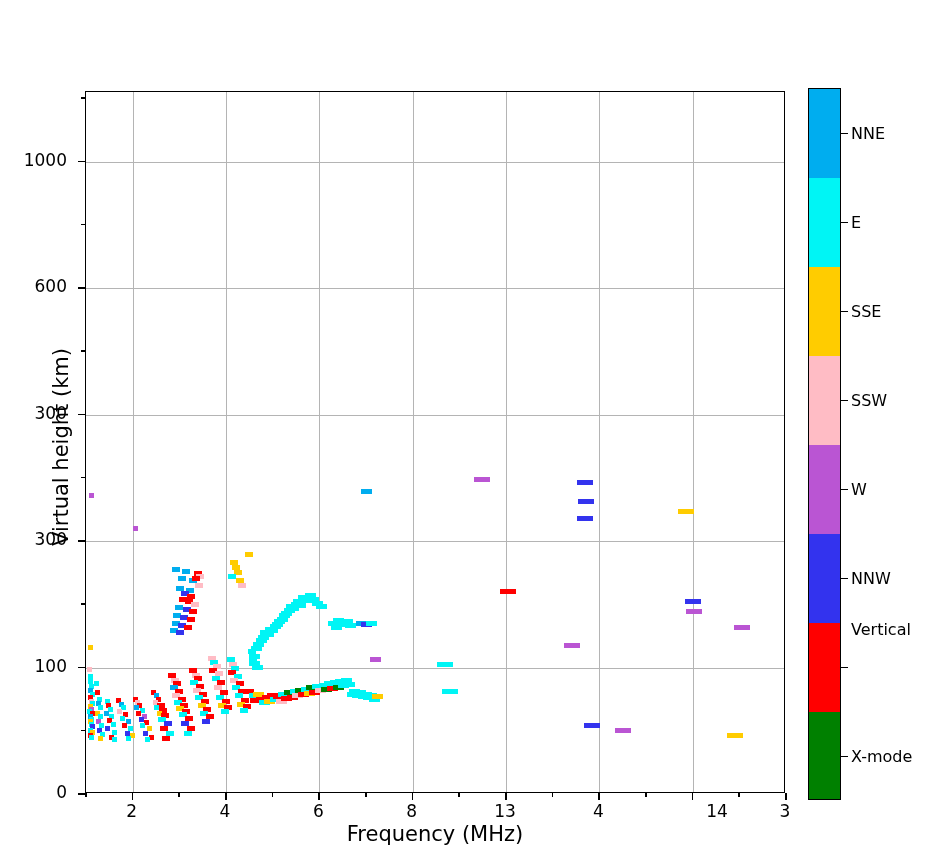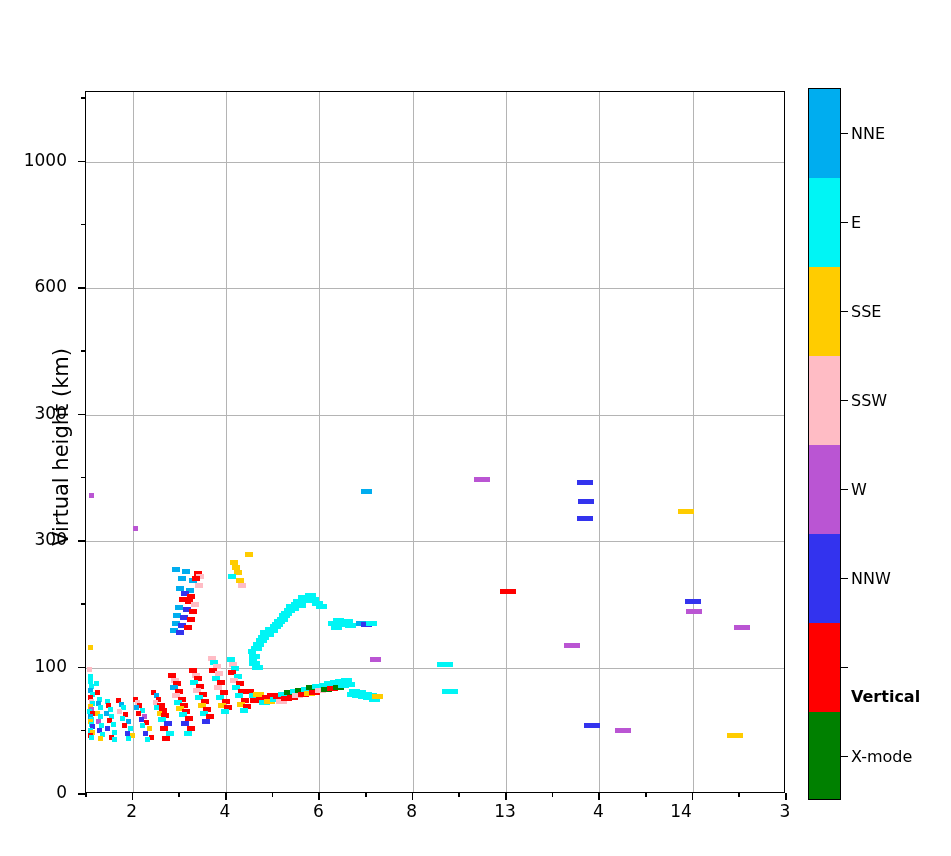--- a/index.html
+++ b/index.html
@@ -497,32 +497,33 @@
       <div class="xtick-label" style="left: 195px; width: 60px;">4</div>
       <div class="xtick-mark" style="left: 318.333px;"></div>
       <div class="xtick-label" style="left: 288.333px; width: 60px;">6</div>
       <div class="xtick-mark" style="left: 411.667px;"></div>
       <div class="xtick-label" style="left: 381.667px; width: 60px;">8</div>
       <div class="xtick-mark" style="left: 505px;"></div>
       <div class="xtick-label" style="left: 475px; width: 60px;">13</div>
       <div class="xtick-mark" style="left: 598.333px;"></div>
       <div class="xtick-label" style="left: 568.333px; width: 60px;">4</div>
       <div class="xtick-mark" style="left: 691.667px;"></div>
-      <div class="xtick-label" style="left: 651px; width: 60px;">14</div>
+      <div class="xtick-label" style="left: 687px; width: 60px;">14</div>
       <div class="xtick-mark" style="left: 785px;"></div>
       <div class="xtick-label" style="left: 755px; width: 60px;">3</div>
       <div class="xtick-mark minor" style="left: 85px;"></div>
       <div class="xtick-mark minor" style="left: 178.333px;"></div>
       <div class="xtick-mark minor" style="left: 271.667px;"></div>
       <div class="xtick-mark minor" style="left: 365px;"></div>
       <div class="xtick-mark minor" style="left: 458.333px;"></div>
       <div class="xtick-mark minor" style="left: 551.667px;"></div>
       <div class="xtick-mark minor" style="left: 645px;"></div>
       <div class="xtick-mark minor" style="left: 738.333px;"></div>
     </div>
+  <div class="xaxis-title">Frequency (MHz)</div>
 
   <div class="cbar">
     <div id="cbar-segments">
         <div class="cbar-seg" style="top: 0px; height: 89px; background: rgb(0, 173, 239);"></div>
         <div class="cbar-seg" style="top: 89px; height: 89px; background: rgb(0, 245, 245);"></div>
         <div class="cbar-seg" style="top: 178px; height: 89px; background: rgb(255, 204, 0);"></div>
         <div class="cbar-seg" style="top: 267px; height: 89px; background: rgb(255, 188, 197);"></div>
         <div class="cbar-seg" style="top: 356px; height: 89px; background: rgb(186, 85, 211);"></div>
         <div class="cbar-seg" style="top: 445px; height: 89px; background: rgb(51, 51, 238);"></div>
         <div class="cbar-seg" style="top: 534px; height: 89px; background: rgb(255, 0, 0);"></div>
@@ -536,18 +537,18 @@
       <div class="cbar-label" style="top: 221.5px;">E</div>
       <div class="cbar-tick" style="top: 310.5px;"></div>
       <div class="cbar-label" style="top: 310.5px;">SSE</div>
       <div class="cbar-tick" style="top: 399.5px;"></div>
       <div class="cbar-label" style="top: 399.5px;">SSW</div>
       <div class="cbar-tick" style="top: 488.5px;"></div>
       <div class="cbar-label" style="top: 488.5px;">W</div>
       <div class="cbar-tick" style="top: 577.5px;"></div>
       <div class="cbar-label" style="top: 577.5px;">NNW</div>
       <div class="cbar-tick" style="top: 666.5px;"></div>
-      <div class="cbar-label" style="top: 696px; font-weight: bold;">Vertical</div>
+      <div class="cbar-label" style="top: 629px;">Vertical</div>
       <div class="cbar-tick" style="top: 755.5px;"></div>
       <div class="cbar-label" style="top: 755.5px;">X-mode</div>
     </div>
 
 </div>
 
 </body></html>

